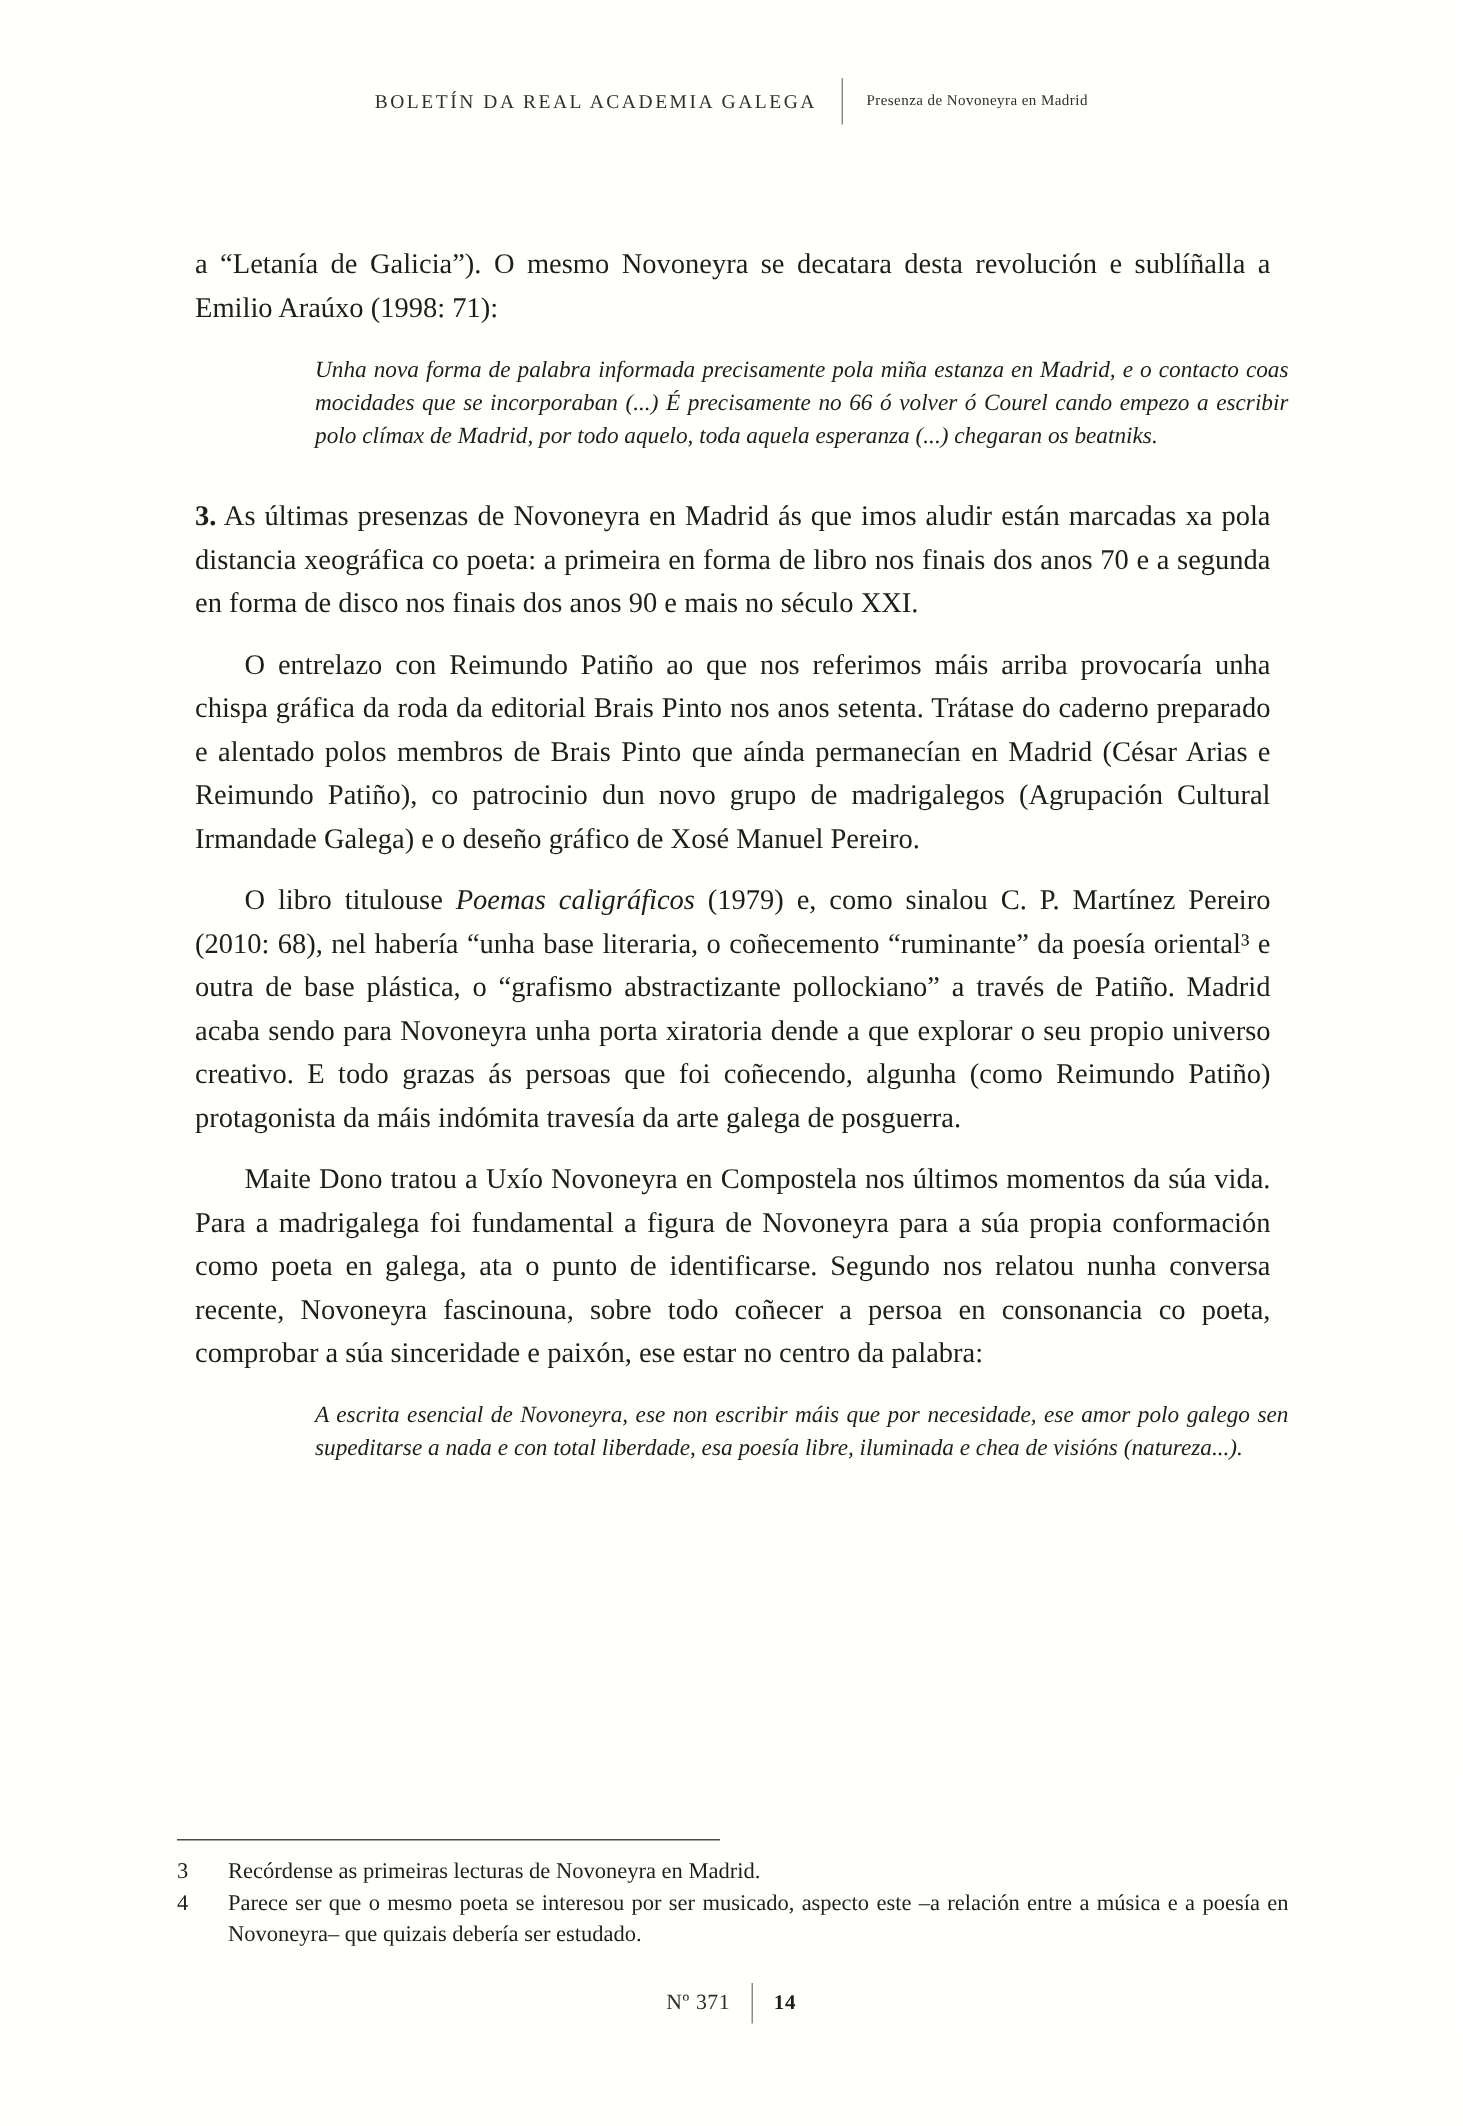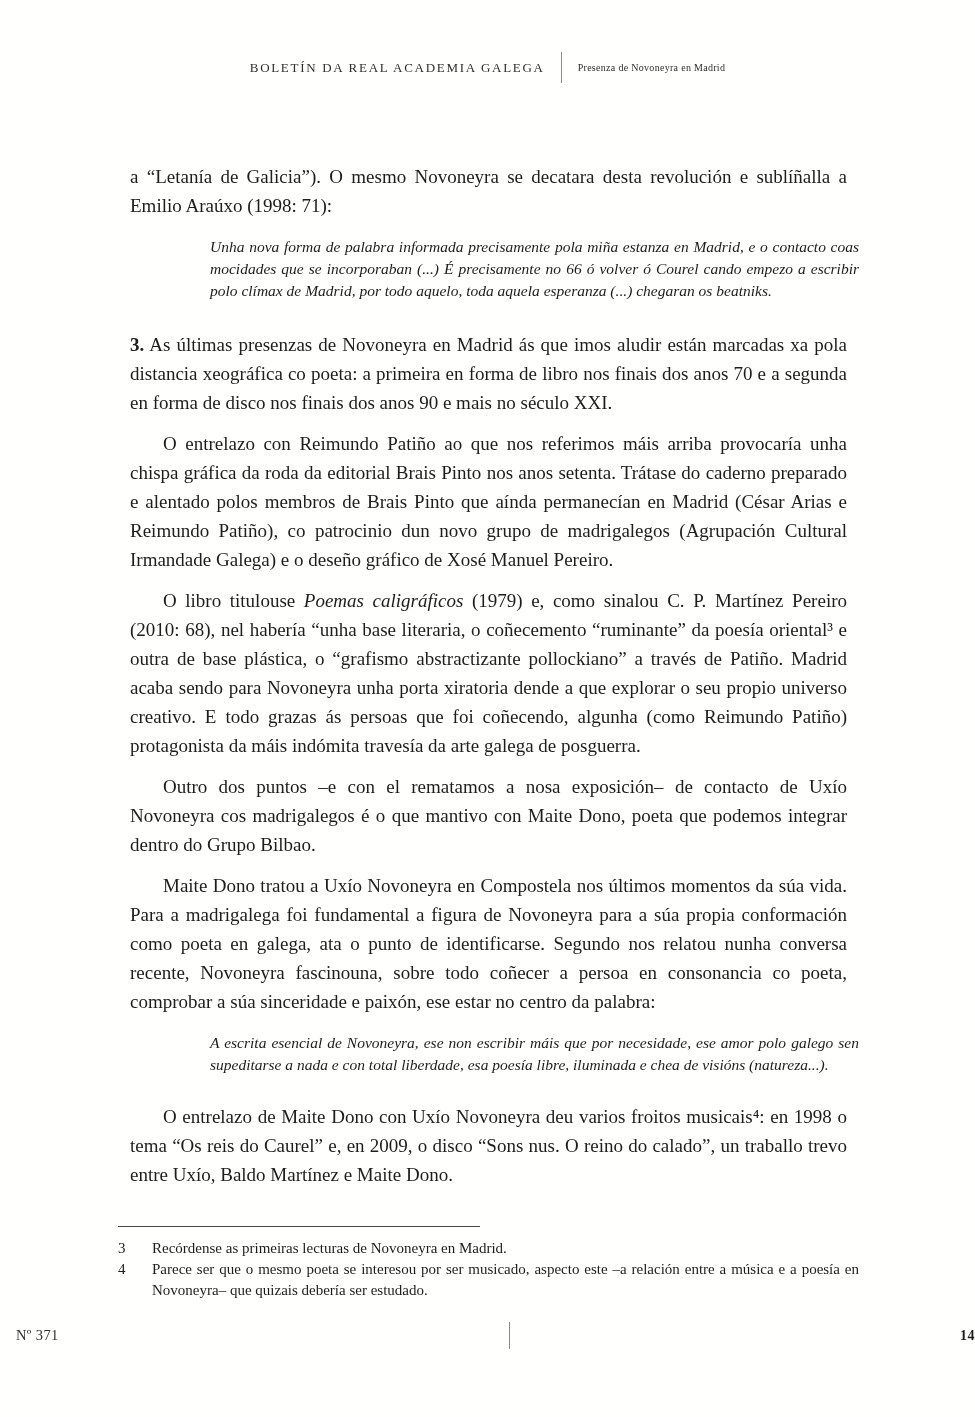--- a/index.html
+++ b/index.html
@@ -88,24 +88,24 @@
     border-top: 1.4px solid #4a4a48;
     margin: 0 0 11px 0;
   }
   .footnote { display: flex; }
   .fn-num { flex: 0 0 34px; }
   .fn-text { flex: 1; text-align: justify; hyphens: auto; -webkit-hyphens: auto; }
 
   
   .page-footer {
     position: absolute;
-    top: 1322px; left: 16px; right: 0;
+    top: 1322px; left: 0; right: 0;
     display: flex;
     align-items: center;
-    justify-content: space-between;
+    justify-content: center;
     gap: 14px;
   }
   .issue-number {
     font-size: 14.5px;
     letter-spacing: 0.4px;
     color: #2e2e2c;
     white-space: nowrap;
   }
   .footer-divider {
     width: 1px;
@@ -135,27 +135,25 @@
     <p class="para no-indent">a “Letanía de Galicia”). O mesmo Novoneyra se decatara desta revolución e sublíñalla a Emilio Araúxo (1998: 71):</p>
 
     <p class="blockquote">Unha nova forma de palabra informada precisamente pola miña estanza en Madrid, e o contacto coas mocidades que se incorporaban (...) É precisamente no 66 ó volver ó Courel cando empezo a escribir polo clímax de Madrid, por todo aquelo, toda aquela esperanza (...) chegaran os beatniks.</p>
 
     <p class="para no-indent section-start"><span class="section-marker">3.</span><span> As últimas presenzas de Novoneyra en Madrid ás que imos aludir están marcadas xa pola distancia xeográfica co poeta: a primeira en forma de libro nos finais dos anos 70 e a segunda en forma de disco nos finais dos anos 90 e mais no século XXI.</span></p>
 
     <p class="para">O entrelazo con Reimundo Patiño ao que nos referimos máis arriba provocaría unha chispa gráfica da roda da editorial Brais Pinto nos anos setenta. Trátase do caderno preparado e alentado polos membros de Brais Pinto que aínda permanecían en Madrid (César Arias e Reimundo Patiño), co patrocinio dun novo grupo de madrigalegos (Agrupación Cultural Irmandade Galega) e o deseño gráfico de Xosé Manuel Pereiro.</p>
 
     <p class="para"><span>O libro titulouse </span><span class="book-title">Poemas caligráficos</span><span> (1979) e, como sinalou C. P. Martínez Pereiro (2010: 68), nel habería “unha base literaria, o coñecemento “ruminante” da poesía oriental³ e outra de base plástica, o “grafismo abstractizante pollockiano” a través de Patiño. Madrid acaba sendo para Novoneyra unha porta xiratoria dende a que explorar o seu propio universo creativo. E todo grazas ás persoas que foi coñecendo, algunha (como Reimundo Patiño) protagonista da máis indómita travesía da arte galega de posguerra.</span></p>
 
-    <p class="para">Outro dos puntos –e con el rematamos a nosa exposición– de contacto de Uxío Novoneyra cos madrigalegos é o que mantivo con Maite Dono, poeta que podemos integrar dentro do Grupo Bilbao.</p>
 
     <p class="para">Maite Dono tratou a Uxío Novoneyra en Compostela nos últimos momentos da súa vida. Para a madrigalega foi fundamental a figura de Novoneyra para a súa propia conformación como poeta en galega, ata o punto de identificarse. Segundo nos relatou nunha conversa recente, Novoneyra fascinouna, sobre todo coñecer a persoa en consonancia co poeta, comprobar a súa sinceridade e paixón, ese estar no centro da palabra:</p>
 
     <p class="blockquote">A escrita esencial de Novoneyra, ese non escribir máis que por necesidade, ese amor polo galego sen supeditarse a nada e con total liberdade, esa poesía libre, iluminada e chea de visións (natureza...).</p>
 
-    <p class="para">O entrelazo de Maite Dono con Uxío Novoneyra deu varios froitos musicais⁴: en 1998 o tema “Os reis do Caurel” e, en 2009, o disco “Sons nus. O reino do calado”, un traballo trevo entre Uxío, Baldo Martínez e Maite Dono.</p>
 
   </main>
 
   <section class="footnotes">
     <div class="fn-rule"></div>
     <div class="footnote">
       <span class="fn-num">3</span>
       <span class="fn-text">Recórdense as primeiras lecturas de Novoneyra en Madrid.</span>
     </div>
     <div class="footnote">

